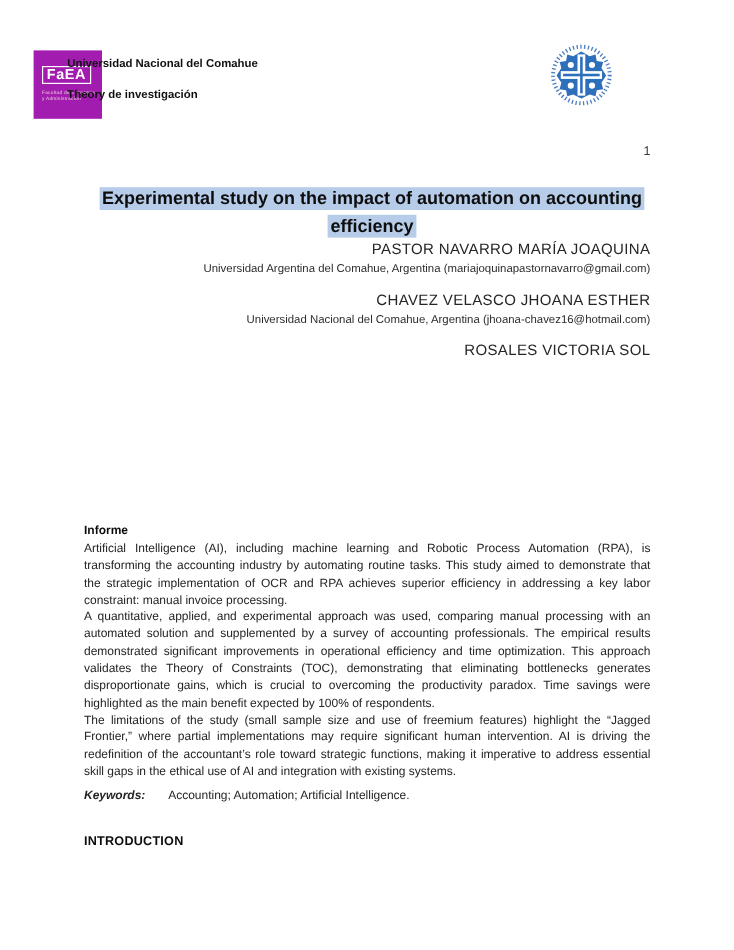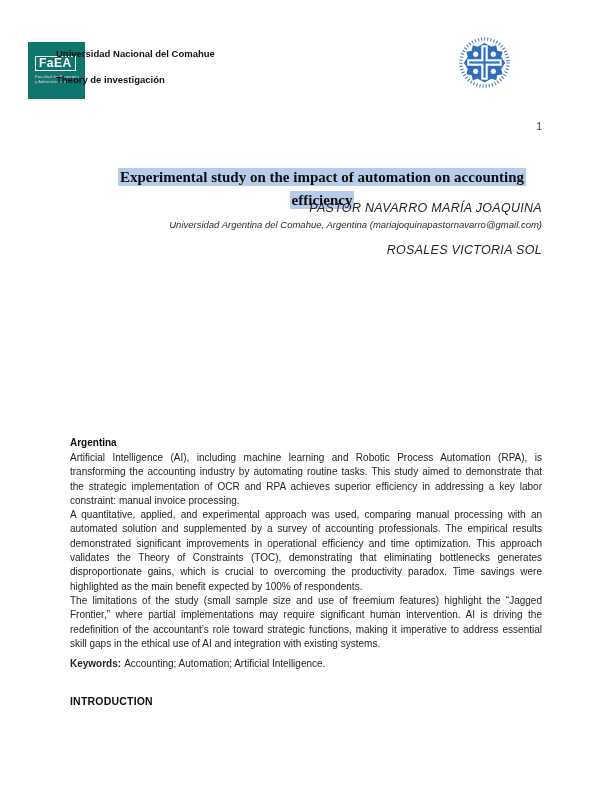--- a/index.html
+++ b/index.html
@@ -4,21 +4,21 @@
 <style>
   html,body{margin:0;padding:0;}
   body{
     width:612px;height:792px;background:#ffffff;position:relative;overflow:hidden;
     font-family:"Liberation Sans",sans-serif;color:#212121;
     -webkit-font-smoothing:antialiased;
   }
   
   .faea-logo{
     position:absolute;left:28px;top:42px;width:57px;height:57px;
-    background:#0f766e;box-sizing:border-box;padding:11px 0 0 7px;
+    background:#a21caf;box-sizing:border-box;padding:11px 0 0 7px;
   }
   .faea-box{
     display:inline-block;border:1.5px solid #ffffff;color:#ffffff;
     font-weight:bold;font-size:12px;line-height:13px;padding:0 3px;letter-spacing:0.5px;
   }
   .faea-sub{margin-top:3px;font-size:4px;line-height:5px;color:#e9cdd8;letter-spacing:0.2px;}
   .header-center{
     position:absolute;left:56px;top:48px;width:456px;text-align:left;
   }
   .header-line1{font-weight:bold;font-size:9.5px;color:#101010;}
@@ -30,34 +30,34 @@
   
   .doc-title{
     position:absolute;left:56px;top:150px;width:500px;text-align:center;
     font-weight:bold;font-size:15px;line-height:23px;color:#0d0d0d;
   }
   .doc-title mark{
     background:#b6cce9;color:inherit;padding:1px 2px;
     -webkit-box-decoration-break:clone;box-decoration-break:clone;
   }
   
-  .authors{position:absolute;left:70px;top:202px;width:472px;text-align:right;font-style:italic;}
+  .authors{position:absolute;left:70px;top:202px;width:472px;text-align:right;}
   .author{margin-bottom:14px;}
   .author-name{
     font-size:12.5px;line-height:13px;color:#262626;letter-spacing:0.3px;font-weight:400;
   }
   .author-affil{font-size:9.5px;line-height:10px;color:#2b2b2b;margin-top:5px;}
   
   .abstract{position:absolute;left:70px;top:437px;width:472px;}
   .abstract-heading{font-size:10px;font-weight:bold;color:#0d0d0d;margin-bottom:3px;}
   .abstract p{
     margin:0;font-size:10px;line-height:14.3px;text-align:justify;color:#242424;
   }
   .keywords{margin-top:7px;font-size:10px;color:#242424;}
-  .keywords-label{font-weight:bold;margin-right:3px;}
+  .keywords-label{font-weight:bold;font-style:italic;margin-right:19px;}
   
   .intro-heading{
     position:absolute;left:70px;top:695px;font-size:10.5px;font-weight:bold;
     letter-spacing:0.2px;color:#0d0d0d;text-align:right;
   }
 </style>
 </head>
 <body>
 
 <div class="page">
@@ -85,37 +85,41 @@
       <rect x="12.5" y="25.9" width="31" height="2.2" fill="#2e6fbc"></rect>
       <circle cx="19" cy="18.5" r="2.6" fill="#ffffff"></circle>
       <circle cx="37" cy="18.5" r="2.6" fill="#ffffff"></circle>
       <circle cx="19" cy="36" r="2.6" fill="#ffffff"></circle>
       <circle cx="37" cy="36" r="2.6" fill="#ffffff"></circle>
     </svg>
   </div>
 
   <div class="page-number">1</div>
 
-  <h1 class="doc-title" style="margin:16px;font-family:Liberation Serif, serif;">
+  <h1 class="doc-title" style="margin:4px;">
     <mark><span>Experimental study on the impact of automation on accounting</span><br>
     <span>efficiency</span></mark>
   </h1>
 
   <div class="authors">
     <div class="author">
       <div class="author-name">PASTOR NAVARRO MARÍA JOAQUINA</div>
       <div class="author-affil">Universidad Argentina del Comahue, Argentina (mariajoquinapastornavarro@gmail.com)</div>
     </div>
     <div class="author">
+      <div class="author-name">CHAVEZ VELASCO JHOANA ESTHER</div>
+      <div class="author-affil">Universidad Nacional del Comahue, Argentina (jhoana-chavez16@hotmail.com)</div>
+    </div>
+    <div class="author">
       <div class="author-name">ROSALES VICTORIA SOL</div>
     </div>
   </div>
 
   <div class="abstract">
-    <div class="abstract-heading">Argentina</div>
+    <div class="abstract-heading">Informe</div>
     <p>Artificial Intelligence (AI), including machine learning and Robotic Process Automation (RPA), is transforming the accounting industry by automating routine tasks. This study aimed to demonstrate that the strategic implementation of OCR and RPA achieves superior efficiency in addressing a key labor constraint: manual invoice processing.</p>
     <p>A quantitative, applied, and experimental approach was used, comparing manual processing with an automated solution and supplemented by a survey of accounting professionals. The empirical results demonstrated significant improvements in operational efficiency and time optimization. This approach validates the Theory of Constraints (TOC), demonstrating that eliminating bottlenecks generates disproportionate gains, which is crucial to overcoming the productivity paradox. Time savings were highlighted as the main benefit expected by 100% of respondents.</p>
     <p>The limitations of the study (small sample size and use of freemium features) highlight the “Jagged Frontier,” where partial implementations may require significant human intervention. AI is driving the redefinition of the accountant’s role toward strategic functions, making it imperative to address essential skill gaps in the ethical use of AI and integration with existing systems.</p>
     <div class="keywords">
       <span class="keywords-label">Keywords:</span><span>Accounting; Automation; Artificial Intelligence.</span>
     </div>
   </div>
 
   <div class="intro-heading">INTRODUCTION</div>
 

